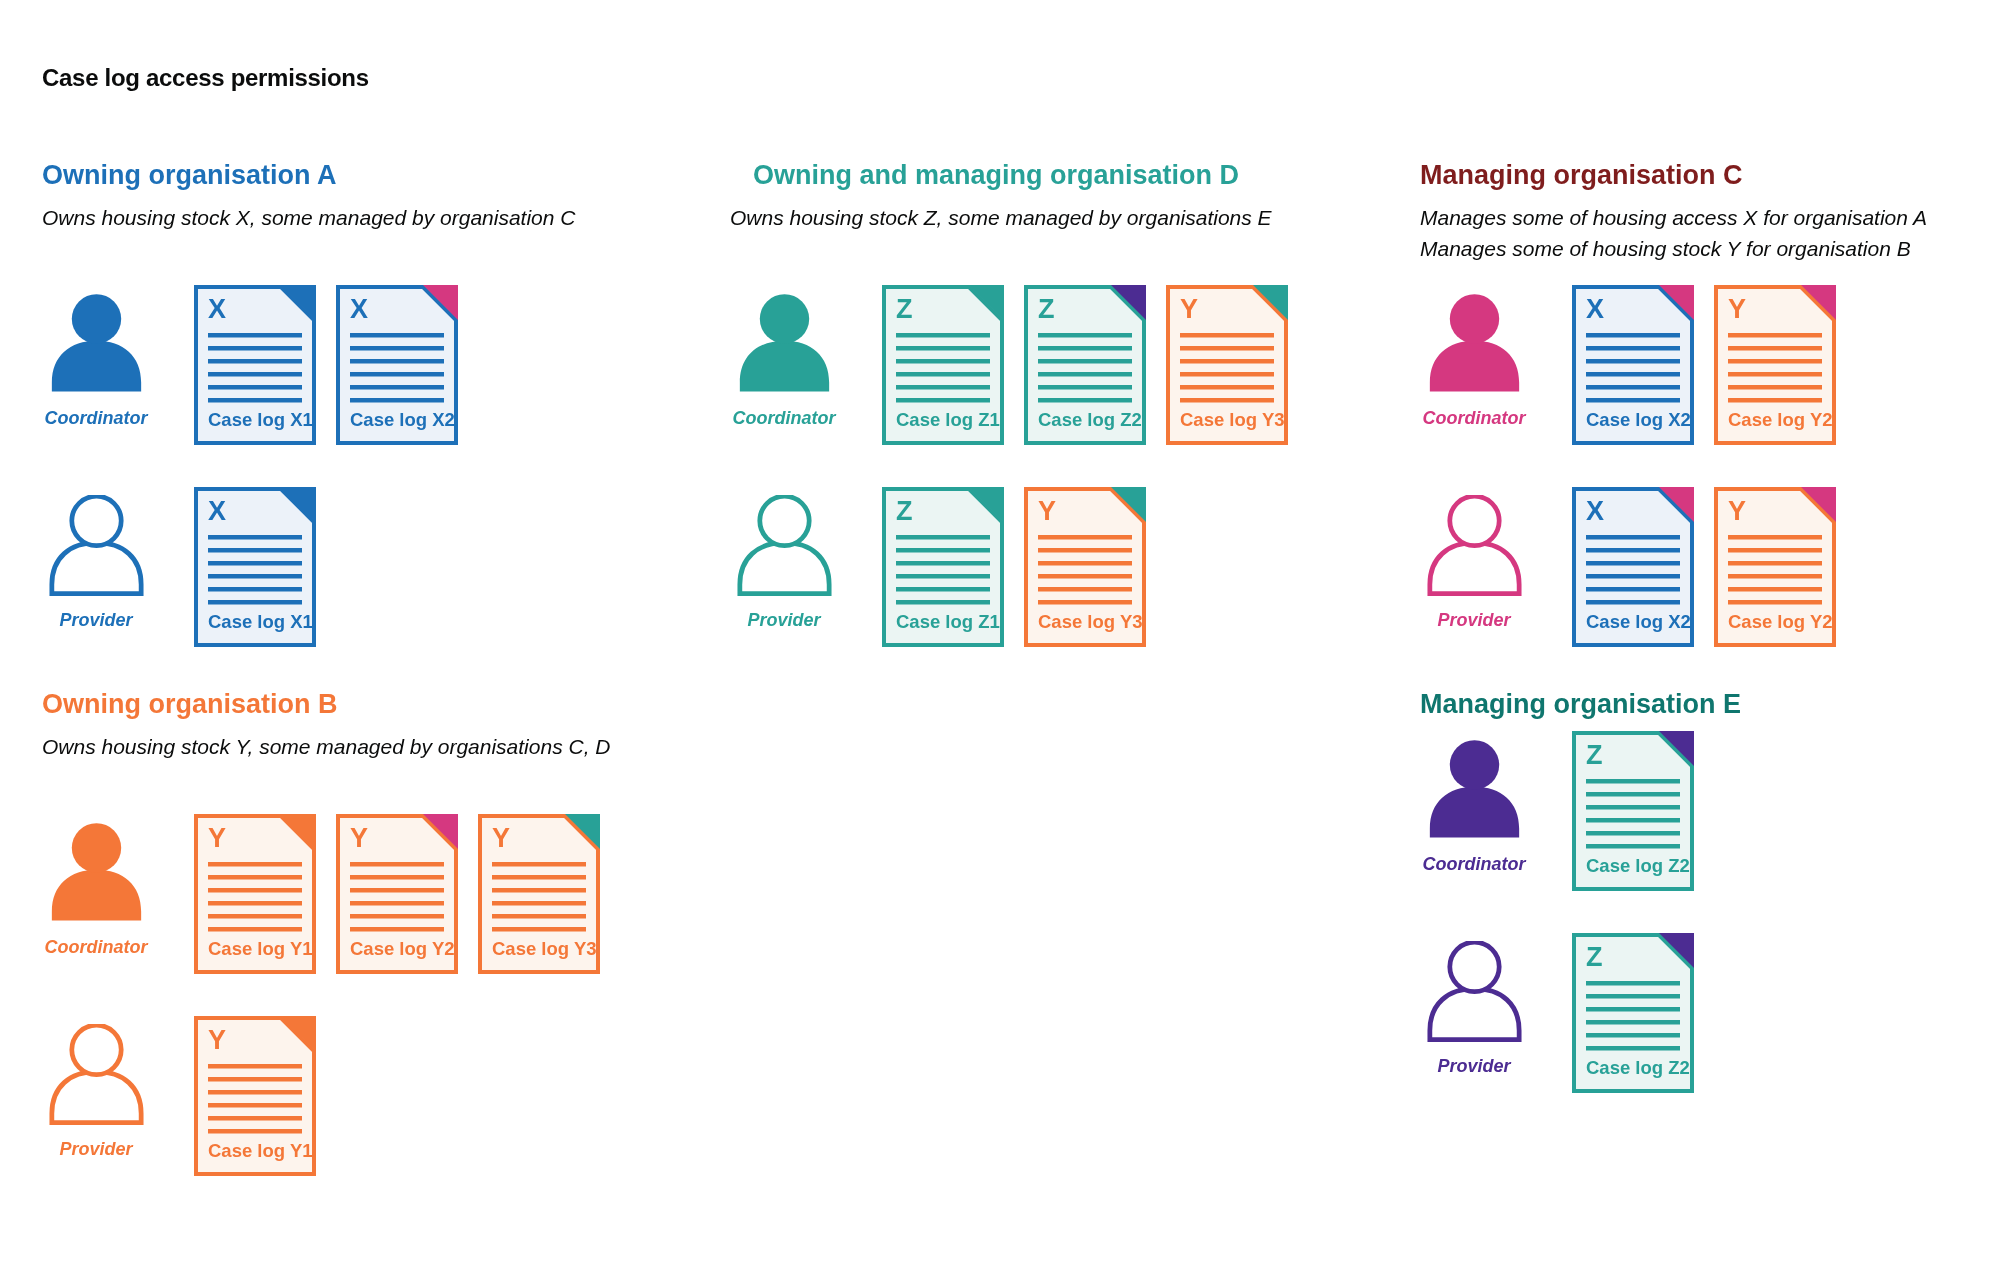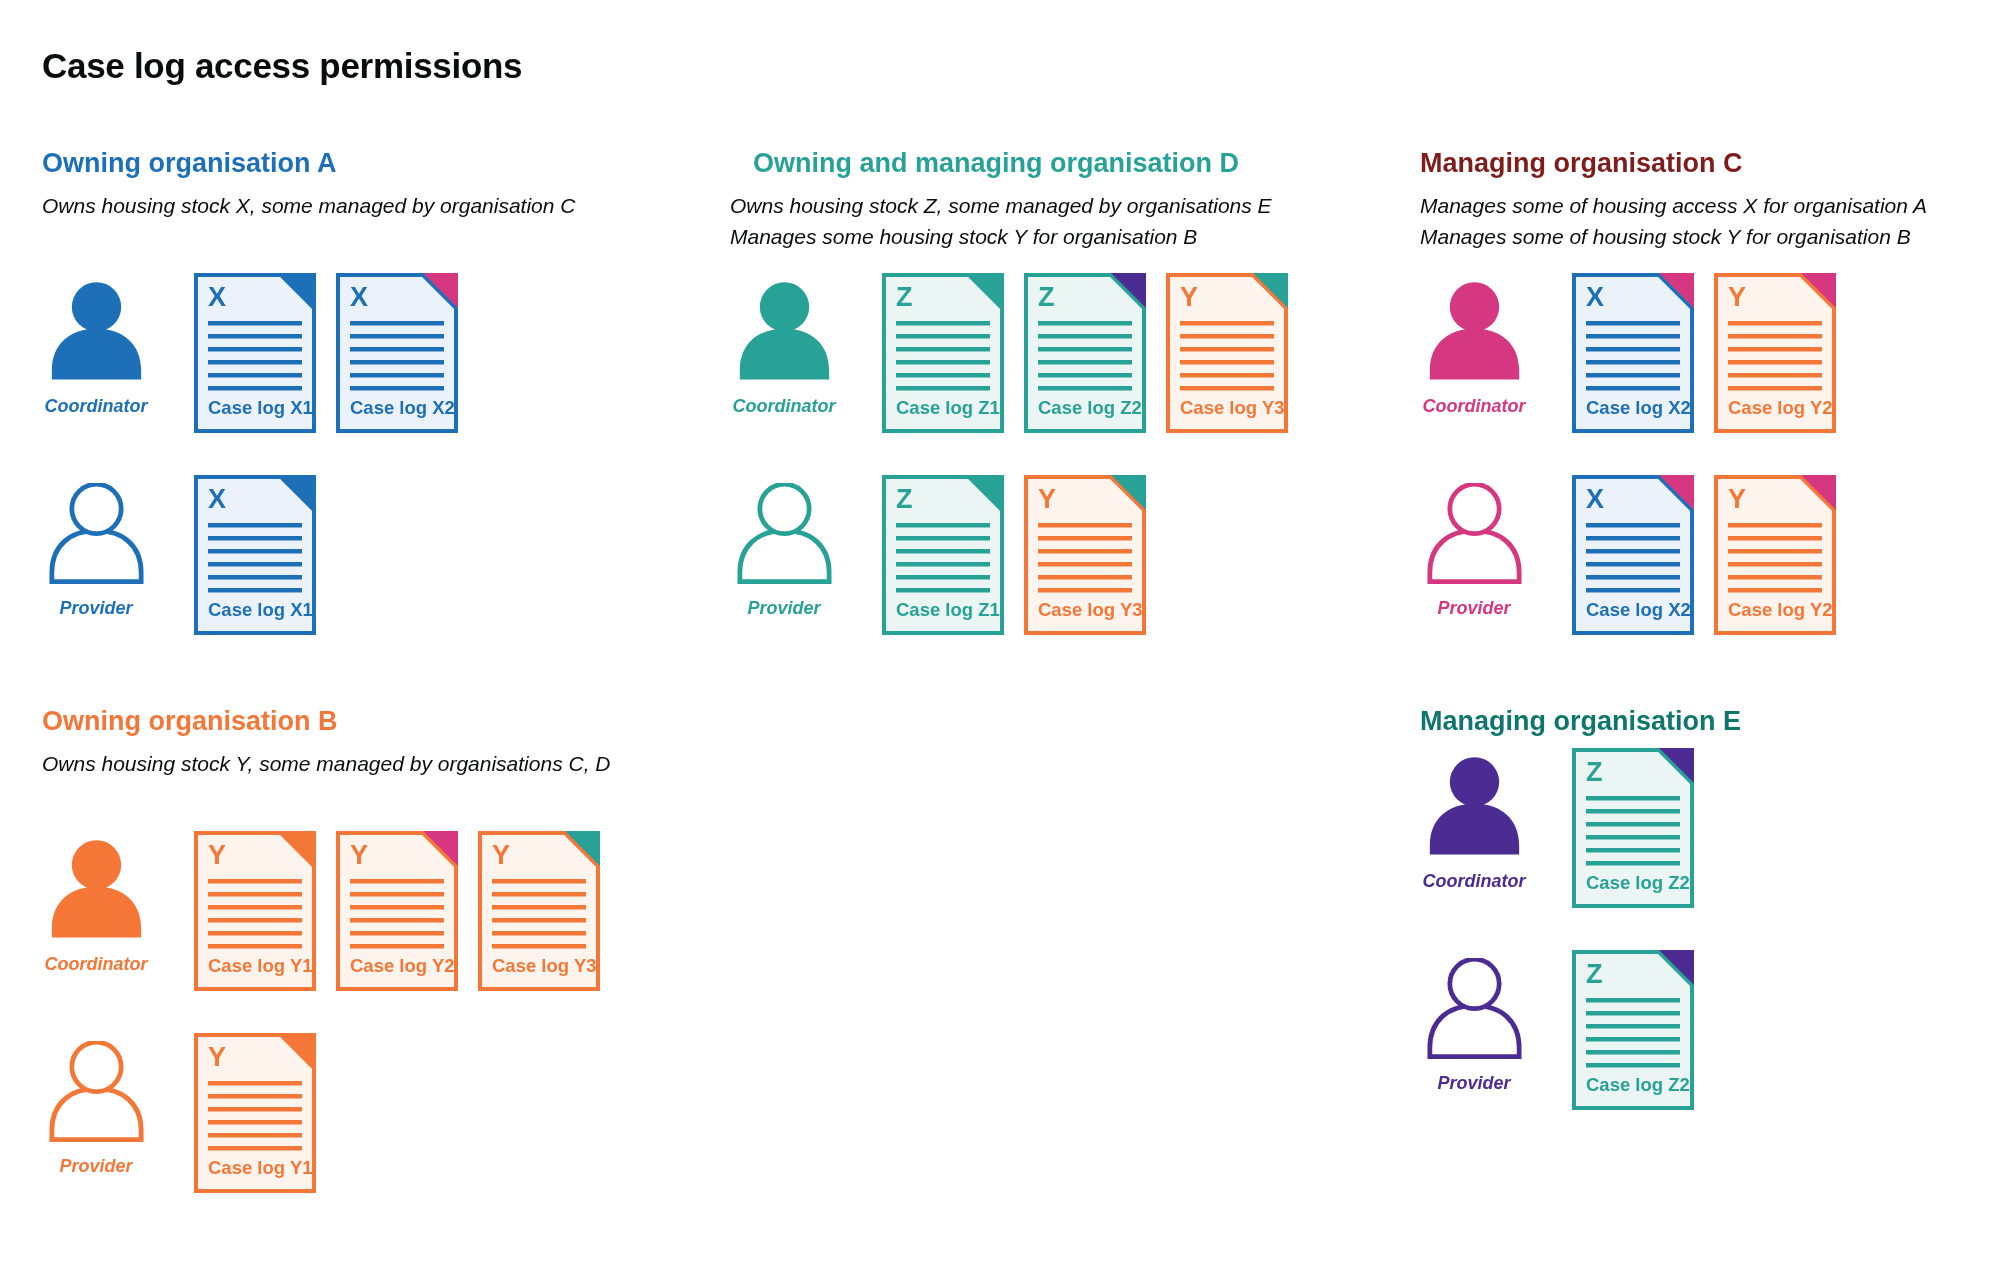--- a/index.html
+++ b/index.html
@@ -6,29 +6,29 @@
   body {
     width:2000px; height:1280px;
     background:#ffffff;
     box-sizing:border-box;
     padding:42px 0 0 42px;
     font-family:"Liberation Sans", sans-serif;
     color:#0b0c0c;
     overflow:hidden;
   }
   .page-title {
-    font-size:35px; font-weight:700; line-height:40px;
+    font-size:24px; font-weight:700; line-height:40px;
     letter-spacing:-0.3px;
-    margin:4px 0 62px 0;
+    margin:16px 0 62px 0;
   }
   .grid {
     display:grid;
     grid-template-columns:688px 690px 560px;
     grid-template-rows:auto auto;
-    row-gap:71px;
+    row-gap:42px;
   }
   .slot-0 { grid-row:1; grid-column:1; }
   .slot-1 { grid-row:1; grid-column:2; }
   .slot-2 { grid-row:1; grid-column:3; }
   .slot-3 { grid-row:2; grid-column:1; }
   .slot-4 { grid-row:2; grid-column:3; }
 
   .section-heading {
     font-size:27px; font-weight:700; line-height:30px;
     margin:0 0 12px 0;
@@ -135,21 +135,20 @@
             </div>
           </div>
         </div>
       </section>
     </div>
   <div class="slot-1">
       <section class="org-section">
         <h2 class="section-heading" style="color: rgb(40, 161, 151); margin-left: 23px;">Owning and managing organisation D</h2>
         <div class="section-sub">
           <p class="sub-line">Owns housing stock Z, some managed by organisations E</p>
-          <p class="sub-line">Manages some housing stock Y for organisation B</p>
         </div>
         <div class="role-row">
           <div class="person-block">
             <div class="person-icon">
               <svg viewBox="0 0 100 108" width="95" height="103">
       <path d="M3,106 V94 C3,66 22,50 50,50 C78,50 97,66 97,94 L97,103.5 L3,103.5 Z" fill="#28a197"></path>
       <circle cx="50" cy="27" r="26" fill="#28a197"></circle>
     </svg>
             </div>
             <div class="person-label" style="color: rgb(40, 161, 151);">Coordinator</div>

